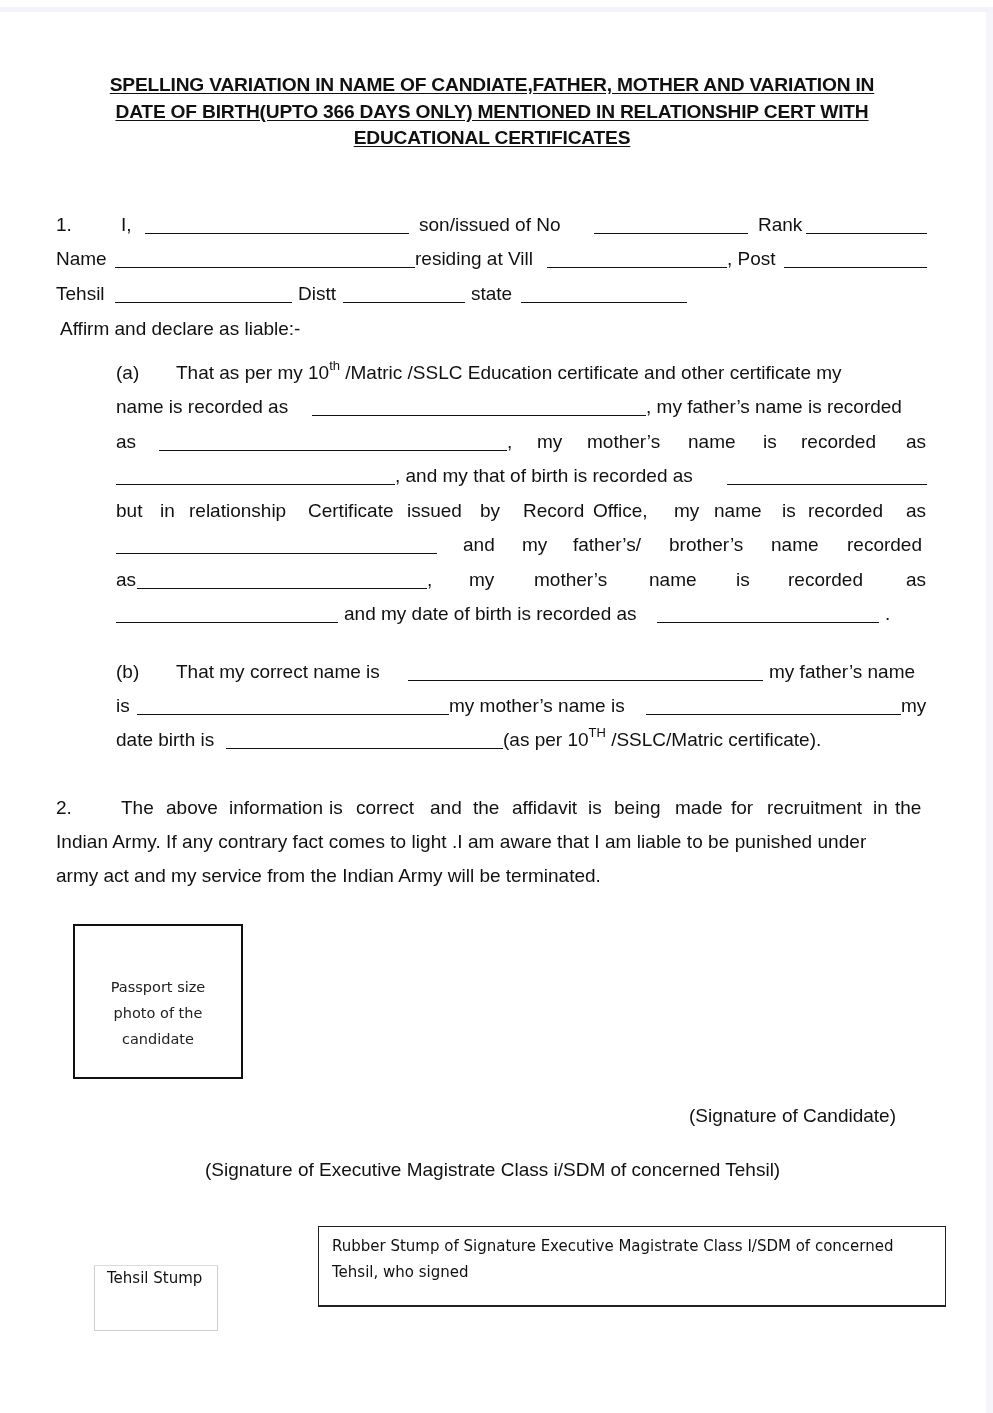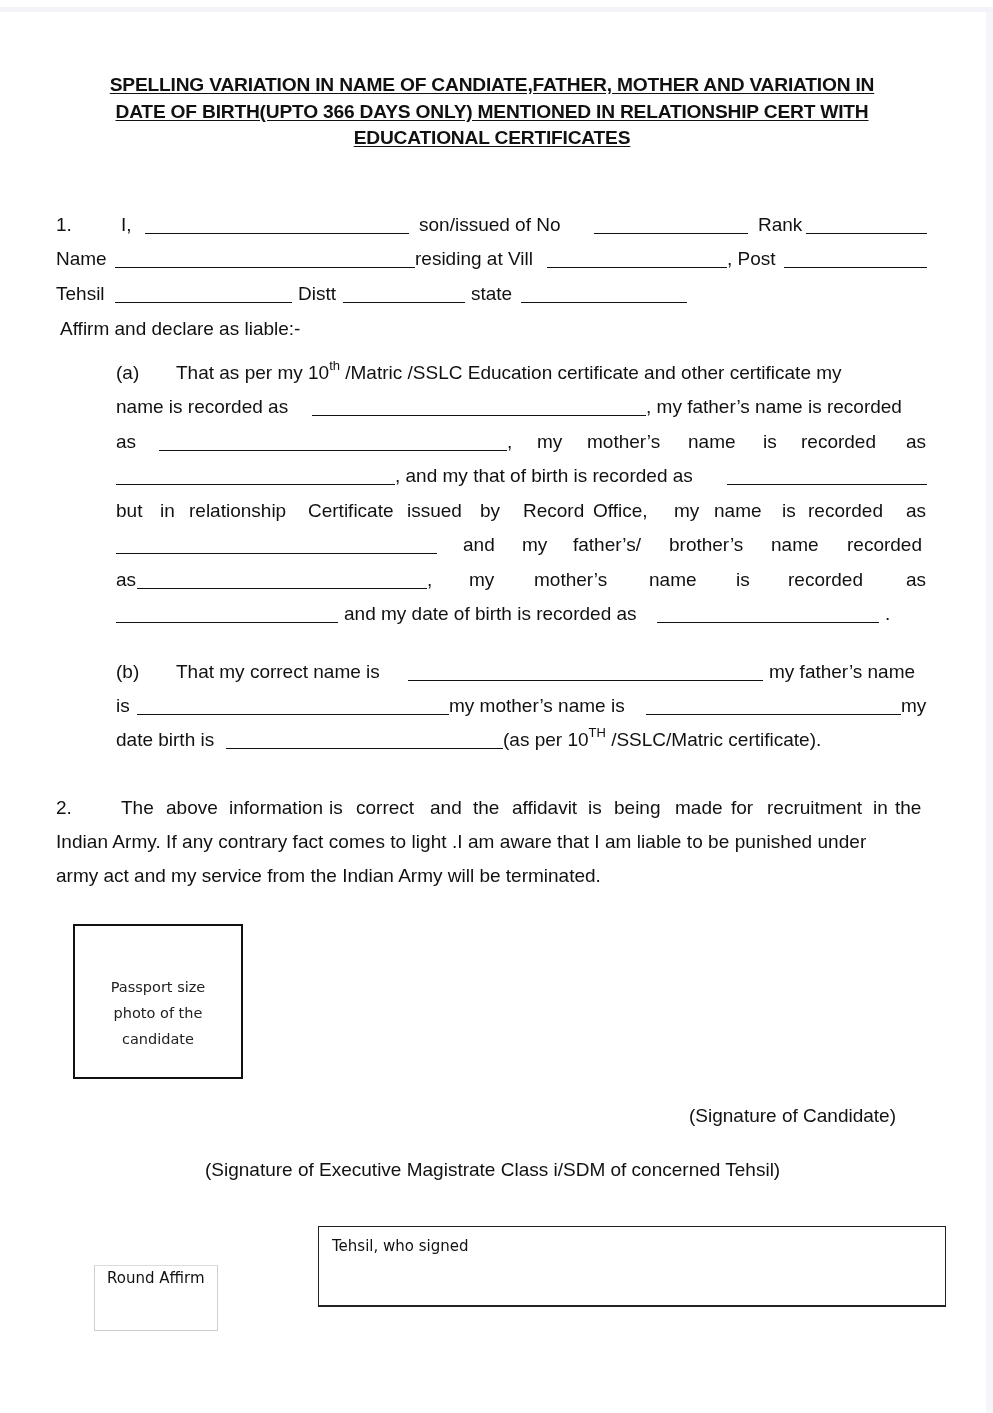--- a/index.html
+++ b/index.html
@@ -188,20 +188,21 @@
     <div>Passport size</div>
     <div>photo of the</div>
     <div>candidate</div>
   </div>
 </div>
 
 <span class="w" style="left:689px;top:1104px">(Signature of Candidate)</span>
 <span class="w" style="left:205px;top:1158px">(Signature of Executive Magistrate Class i/SDM of concerned Tehsil)</span>
 
 <div class="round-box">
-  <span class="round-text">Round Affirm</span>
+  <span class="round-text">Tehsil Stump</span>
 </div>
 
 <div class="rubber-box">
   <div class="rubber-text">
+    <div>Rubber Stump of Signature Executive Magistrate Class I/SDM of concerned</div>
     <div>Tehsil, who signed</div>
   </div>
 </div>
 
 </body></html>

